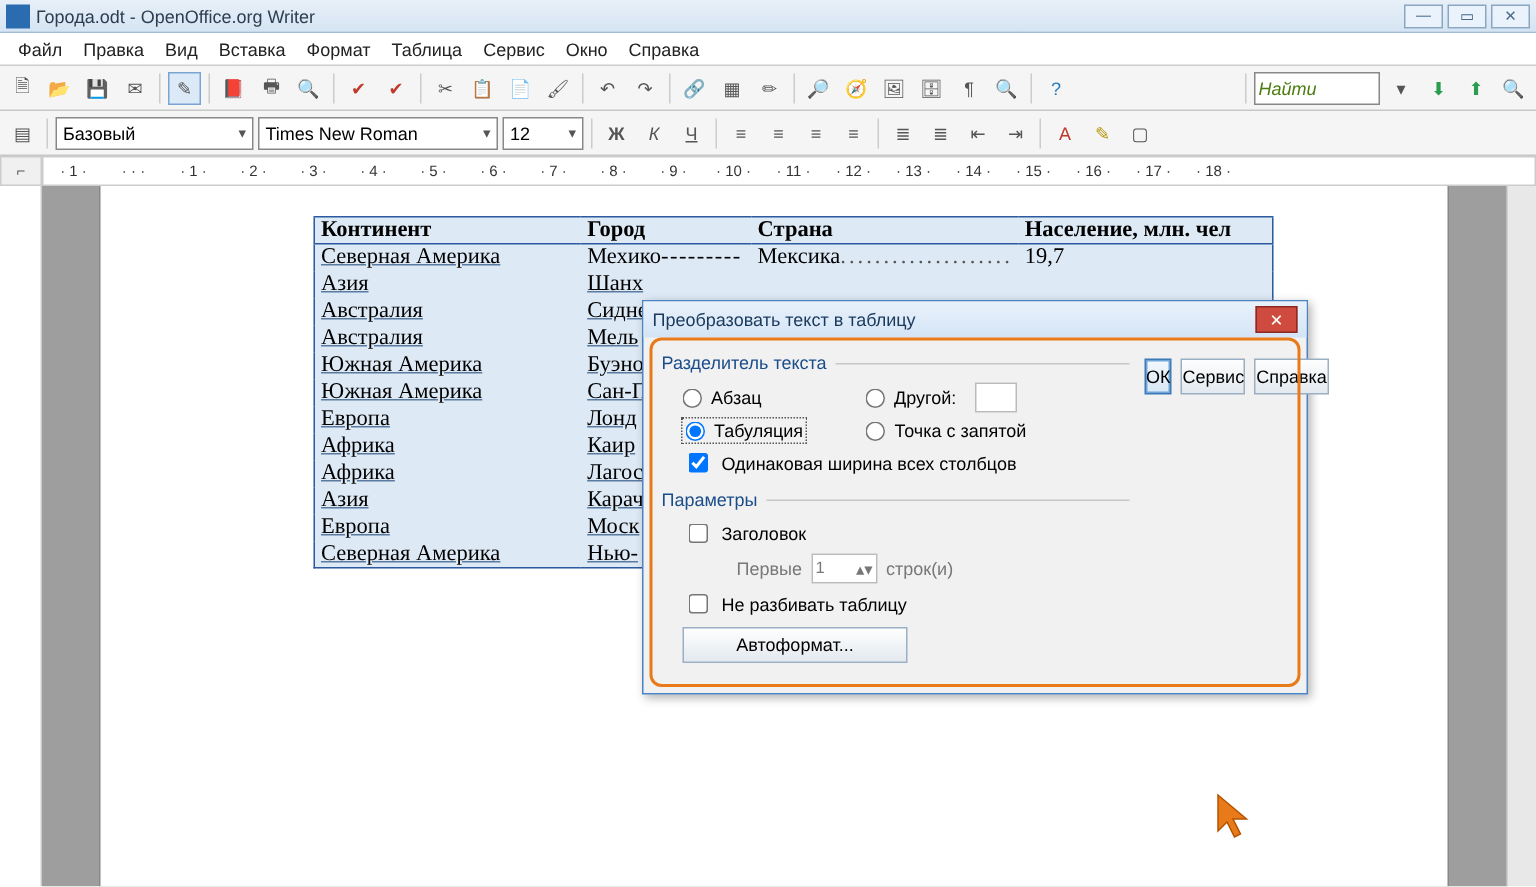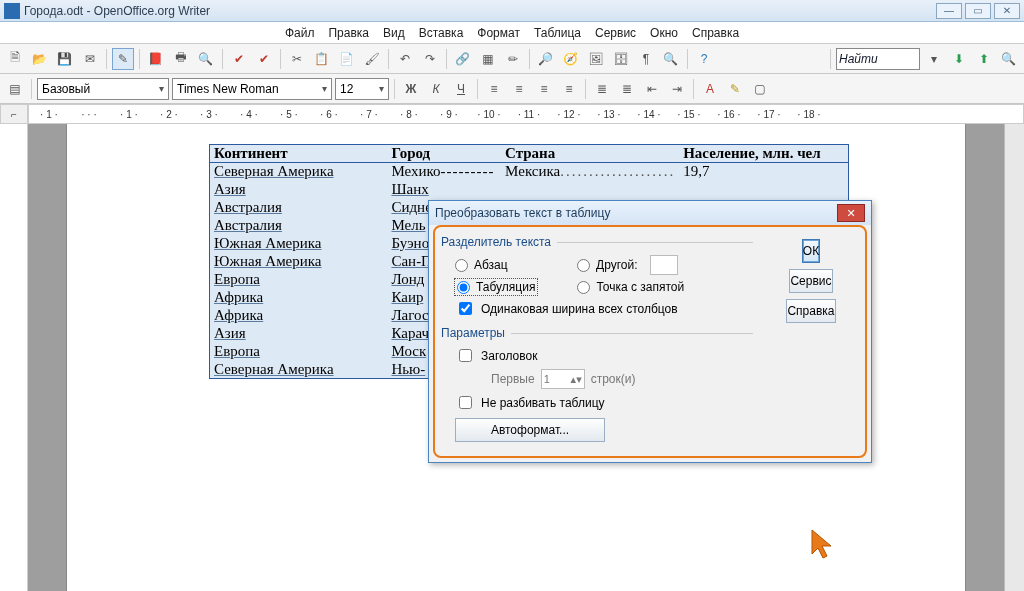--- a/index.html
+++ b/index.html
@@ -21,21 +21,21 @@
     display: flex;
     align-items: center;
     padding: 0 4px;
     font-size: 12px;
   }
   .titlebar .app-icon { width:16px;height:16px;margin-right:4px;background:#2b6cb0; }
   .titlebar .title-text { color:#2c3e50; }
   .titlebar .win-controls { margin-left:auto; display:flex; gap:3px; }
   .win-btn { width:26px;height:16px;border:1px solid #8aa6c1;background:#eaf2fb;font-size:10px;display:flex;align-items:center;justify-content:center;color:#4a6a8a; }
   
-  .menubar { height:22px; display:flex; align-items:center; gap:2px; padding:0 6px; border-bottom:1px solid #ccc;justify-content:center; }
+  .menubar { height:22px; display:flex; align-items:center; gap:2px; padding:0 6px; border-bottom:1px solid #ccc; }
   .menubar .menu-item { padding:2px 6px; color:#222; }
   .menubar .menu-item u { text-decoration:underline; }
   
   .toolbar { height:30px; display:flex; align-items:center; gap:3px; padding:0 4px; border-bottom:1px solid #c8c8c8; background:#f5f5f5; }
   .tb-btn { width:22px;height:22px;border:1px solid transparent;display:flex;align-items:center;justify-content:center;font-size:12px;color:#555; }
   .tb-btn.active { border:1px solid #7aa5d2;background:#dce9f7; }
   .tb-sep { width:1px;height:20px;background:#ccc;margin:0 2px; }
   .tb-select { height:22px;border:1px solid #888;background:#fff;padding:0 18px 0 4px;font-size:12px;display:flex;align-items:center;position:relative; }
   .tb-select::after { content:"▾";position:absolute;right:4px;font-size:10px;color:#555; }
   
@@ -62,38 +62,38 @@
     font-size:12px;
   }
   .dialog .dlg-title {
     height:24px;background:linear-gradient(#e9f2fb,#d4e4f6);
     display:flex;align-items:center;padding:0 6px;color:#1a3a5c;font-weight:normal;
   }
   .dlg-close { margin-left:auto;width:28px;height:18px;background:#cf4a3f;color:#fff;display:flex;align-items:center;justify-content:center;font-size:11px;border:1px solid #8a2a22; }
   .dlg-highlight { position:absolute; left:4px; top:24px; right:4px; bottom:4px; border:2px solid #e97a1a; border-radius:8px; pointer-events:none; }
   .dlg-body { padding:10px 12px 12px 12px; display:flex; gap:10px; }
   .dlg-left { flex:1; }
-  .dlg-right { width:96px; display:flex; flex-direction:column; gap:6px; padding-top:4px;align-items:center; }
+  .dlg-right { width:96px; display:flex; flex-direction:row; gap:6px; padding-top:4px; }
   .dlg-btn { height:24px;border:1px solid #9aafc4;background:linear-gradient(#fefefe,#e3e9ef);display:flex;align-items:center;justify-content:center; }
   .dlg-btn.primary { border:1px solid #3c79b6; background:linear-gradient(#f3f8fd,#d7e7f6); box-shadow:0 0 0 1px #6ea6d9 inset; }
   .fieldset { border:none; margin:0 0 8px 0; padding:0; }
   .fieldset-label { color:#1a4d8a; margin-bottom:6px; display:flex; align-items:center; gap:6px; }
   .fieldset-label::after { content:""; flex:1; height:1px; background:#c8c8c8; }
   .radio-row { display:flex; gap:40px; margin:4px 0 4px 14px; align-items:center; }
   .radio { display:flex; align-items:center; gap:6px; }
   .radio input[type=radio] { margin:0; }
   .check-row { display:flex; align-items:center; gap:6px; margin:4px 0 4px 14px; }
   .sub-check { margin-left:34px; color:#777; }
   .sub-row { margin-left:50px; display:flex; align-items:center; gap:6px; color:#777; }
   .sub-row .spin { width:44px;height:20px;border:1px solid #bbb;background:#fff;display:flex;align-items:center;padding:0 2px;font-size:11px;color:#777; }
   .other-input { width:28px;height:20px;border:1px solid #bbb;background:#fff;margin-left:6px; }
   .autoformat-btn { width:150px;height:24px;border:1px solid #9aafc4;background:linear-gradient(#fefefe,#e3e9ef);display:flex;align-items:center;justify-content:center;margin-left:14px;margin-top:6px; }
   
   .demo-cursor { position:absolute; left:810px; top:528px; pointer-events:none; z-index:100; }
-  .find-box { height:22px; width:84px; border:1px solid #888; background:#fff; display:flex; align-items:center; padding:0 2px; color:#0f172a; font-style:italic; }
+  .find-box { height:22px; width:84px; border:1px solid #888; background:#fff; display:flex; align-items:center; padding:0 2px; color:#4d7c0f; font-style:italic; }
   .side-scroll { width:20px; background:#e8e8e8; border-left:1px solid #bbb; }
 </style>
 </head>
 <body>
 
 <div class="titlebar">
   <div class="app-icon"></div>
   <span class="title-text">Города.odt - OpenOffice.org Writer</span>
   <div class="win-controls">
     <div class="win-btn">—</div>

